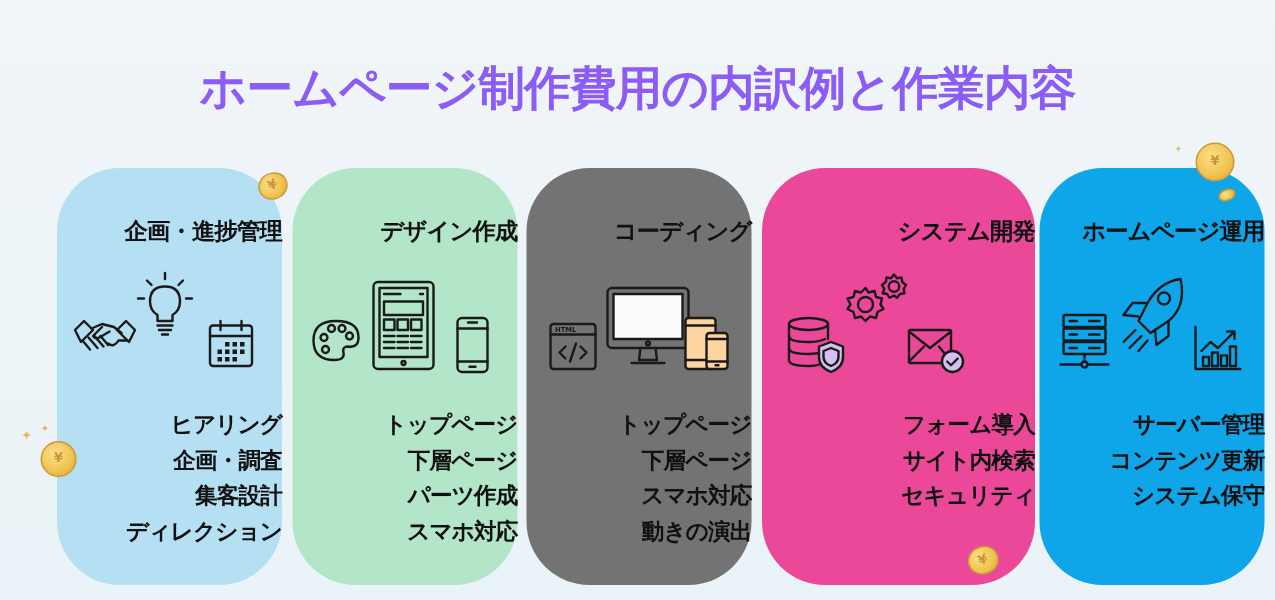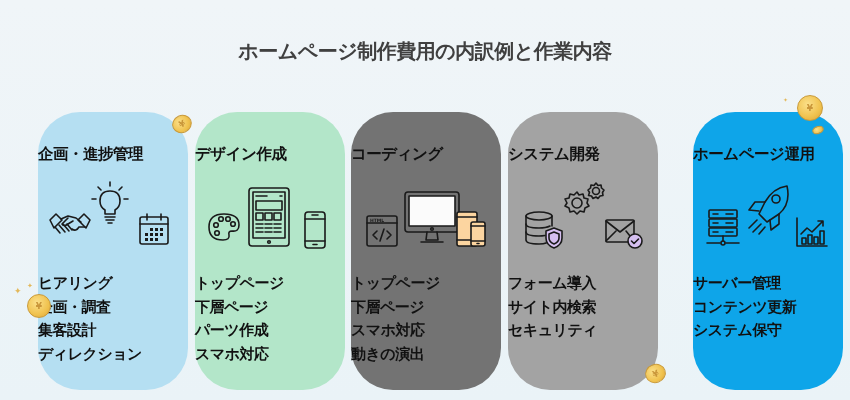--- a/index.html
+++ b/index.html
@@ -4,26 +4,26 @@
 <style>
   html, body { margin: 0; padding: 0; }
   body {
     width: 850px; height: 400px; overflow: hidden; position: relative;
     background: linear-gradient(180deg, #f0f5f8 0%, #eaf3f7 100%);
     font-family: "DejaVu Sans", "Liberation Sans", sans-serif;
     color: #111;
   }
   .title {
     position: absolute; top: 38px; left: 0; width: 850px; text-align: center;
-    font-size: 20px; font-weight: bold; letter-spacing: -0.5px; color: #404040;
+    font-size: 31px; font-weight: bold; letter-spacing: -0.5px; color: #8b5cf6;
   }
   .cards { position: absolute; top: 112px; left: 38px; width: 780px; height: 278px; }
   .card {
     position: absolute; top: 0; width: 150px; height: 278px; border-radius: 42px;
-    text-align: left;
+    text-align: right;
   }
   .card-title {
     position: absolute; top: 32px; left: 0; width: 100%;
     font-size: 15.5px; font-weight: bold; white-space: nowrap; letter-spacing: -0.5px;
   }
   .card-icons { position: absolute; top: 70px; left: 0; width: 100%; height: 75px; }
   .card-items {
     position: absolute; top: 160px; left: 0; width: 100%;
     font-size: 15px; font-weight: bold; line-height: 23.5px; letter-spacing: -0.5px;
   }
@@ -142,21 +142,21 @@
       </svg>
     </div>
     <div class="card-items">
       <div>トップページ</div>
       <div>下層ページ</div>
       <div>スマホ対応</div>
       <div>動きの演出</div>
     </div>
   </div>
 
-  <div class="card" style="left:470px; background:#a3a3a3;">
+  <div class="card" style="left:470px; background:#ec4899;padding-left:32px;">
     <div class="card-title">システム開発</div>
     <div class="card-icons">
       <svg class="ic" style="left:52px;top:-2px;" width="48" height="38" viewBox="0 0 48 38">
         <circle cx="17" cy="23" r="5"></circle>
         <path d="M17 12 L19 15 L23 14 L24 18 L28 19 L27 23 L29 26 L25 28 L24 32 L20 31 L17 34 L14 31 L10 32 L9 28 L5 26 L7 23 L5 19 L9 18 L10 14 L14 15 Z"></path>
         <circle cx="36" cy="11" r="3.5"></circle>
         <path d="M36 3 L38 5.5 L41 5 L41.5 8 L44 10 L42.5 12.5 L43 15.5 L40 16 L38 18.5 L36 17 L33 18.5 L31.5 16 L28.5 15.5 L29.5 12.5 L28 10 L30.5 8 L31 5 L34 5.5 Z"></path>
       </svg>
       <svg class="ic" style="left:16px;top:28px;" width="40" height="40" viewBox="0 0 40 40">
         <ellipse cx="15" cy="6" rx="13" ry="4"></ellipse>

